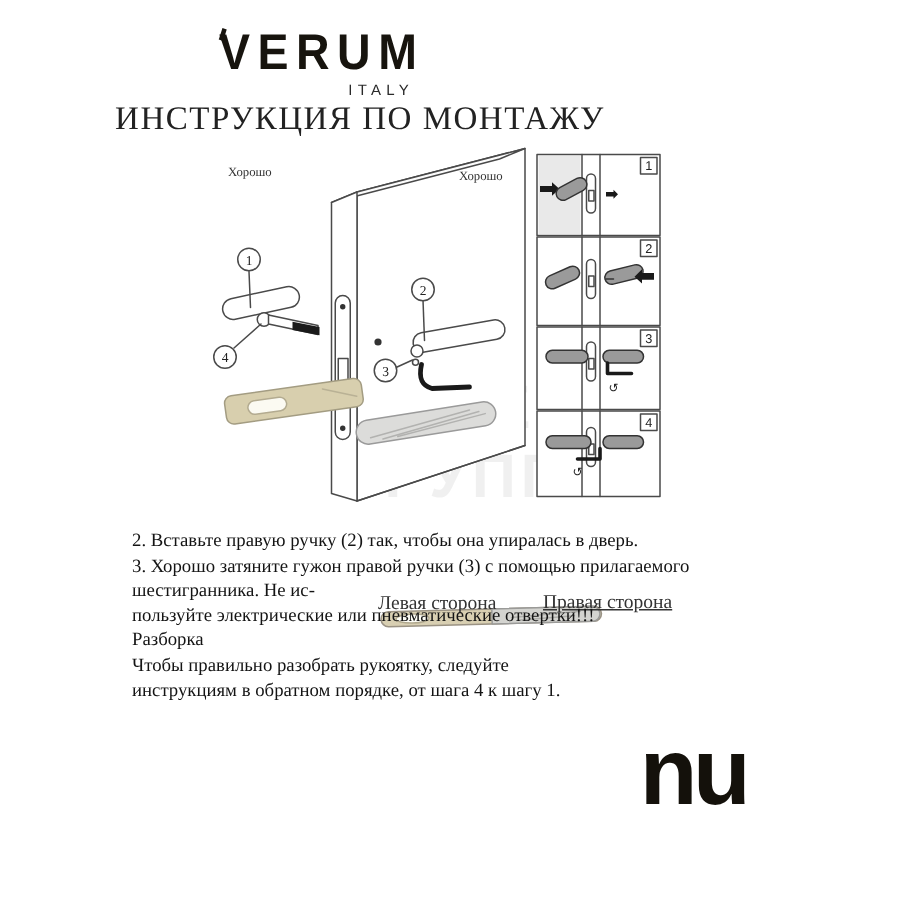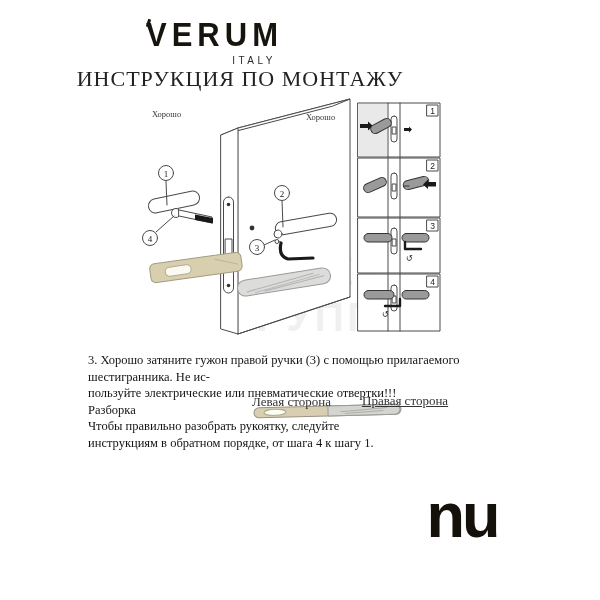--- a/index.html
+++ b/index.html
@@ -188,20 +188,21 @@
           <rect x="427" y="276" width="11" height="11" fill="#ffffff"></rect>
           <text x="432.5" y="284.5" text-anchor="middle" font-size="8.5" fill="#222" stroke="none" font-family="Liberation Sans, sans-serif">4</text>
         </g>
         <rect x="427" y="220" width="11" height="11" fill="#ffffff"></rect>
         <text x="432.5" y="228.5" text-anchor="middle" font-size="8.5" fill="#222" stroke="none" font-family="Liberation Sans, sans-serif">3</text>
       </g>
     </g>
   </svg>
 
   <div class="instructions">
+    <div class="lines">2. Вставьте правую ручку (2) так, чтобы она упиралась в дверь.</div>
     <div class="lines">3. Хорошо затяните гужон правой ручки (3) с помощью прилагаемого шестигранника. Не ис-
 пользуйте электрические или пневматические отвертки!!!</div>
     <div>Разборка</div>
     <div class="lines">Чтобы правильно разобрать рукоятку, следуйте
 инструкциям в обратном порядке, от шага 4 к шагу 1.</div>
 
   </div>
 
   <div class="nuda">
     <div class="l1">nu</div>

